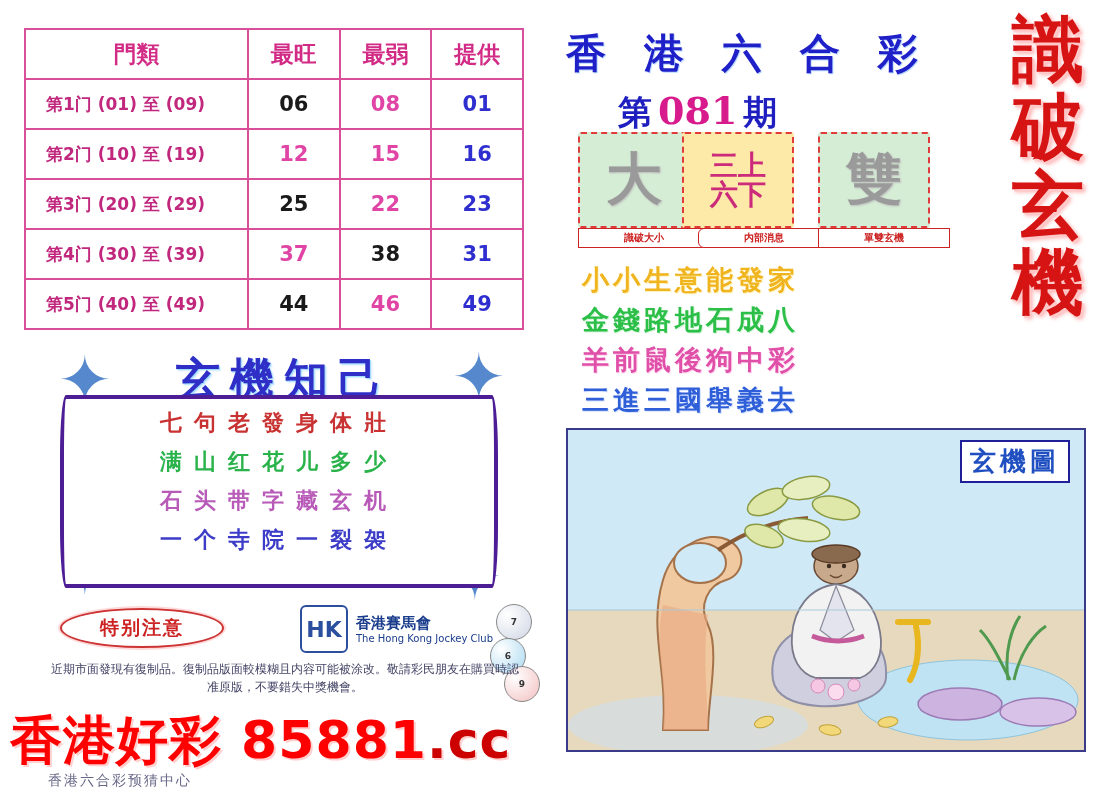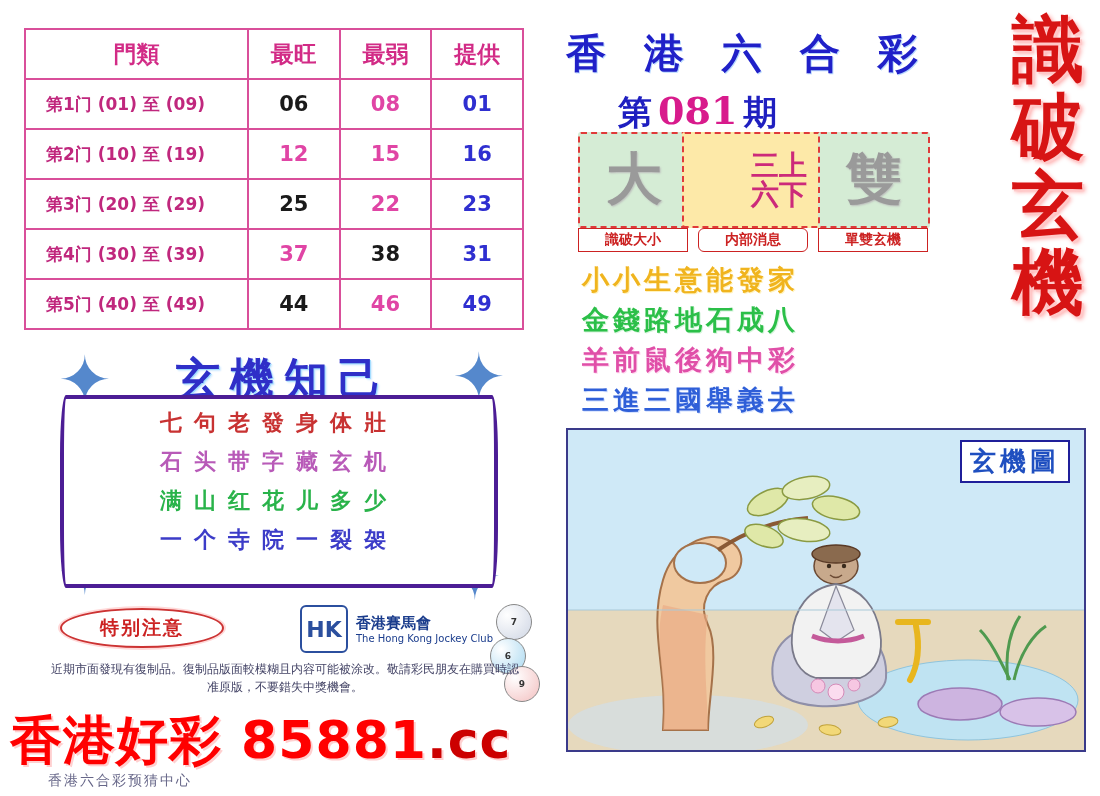--- a/index.html
+++ b/index.html
@@ -228,46 +228,46 @@
   
   .gbox {
     position: absolute;
     width: 108px; height: 92px;
     border: 2px dashed #e03a3a;
     background: #d5ecd5;
     display: flex; align-items: center; justify-content: center;
     border-radius: 3px;
   }
   #gbox1 { left: 30px; top: 132px; }
-  #gbox2 { left: 134px; top: 132px; background: #fde9a8; padding-left: 41px; }
+  #gbox2 { left: 134px; top: 132px; background: #fde9a8; }
   #gbox3 { left: 270px; top: 132px; }
   .gbox-big {
     font-size: 56px;
     font-weight: bold;
     color: #9a9a9a;
     font-family: "DejaVu Serif", "Liberation Serif", serif;
     text-shadow: 1px 1px 2px #bbbbbb;
   }
   .gbox-two {
     font-size: 28px;
     font-weight: bold;
     color: #cc2a7a;
     line-height: 1.05;
     text-align: center;
     font-family: "DejaVu Serif", "Liberation Serif", serif;
   }
   .gcap {
     position: absolute;
     width: 108px;
     text-align: center;
-    font-size: 14px;
+    font-size: 10px;
     font-weight: bold;
     color: #cc2222;
     border: 1px solid #cc2222;
-    padding: 2px 0;
+    padding: 2px 11px;
     background: #ffffff;
   }
   #gcap1 { left: 30px; top: 228px; }
   #gcap2 { left: 150px; top: 228px; border-radius: 6px; }
   #gcap3 { left: 270px; top: 228px; }
 
   
   .verse {
     position: absolute;
     left: 34px;
@@ -372,22 +372,22 @@
 
     <div id="xuanji-title">玄機知己</div>
 
     <div class="star-shape" id="star-tl">✦</div>
     <div class="star-shape" id="star-tr">✦</div>
     <div class="star-shape" id="star-bl">✦</div>
     <div class="star-shape" id="star-br">✦</div>
 
     <div id="scroll-banner">
       <div class="poem-line poem-1">七句老發身体壯</div>
+      <div class="poem-line poem-2">满山红花儿多少</div>
       <div class="poem-line poem-3">石头带字藏玄机</div>
-      <div class="poem-line poem-2">满山红花儿多少</div>
       <div class="poem-line poem-4">一个寺院一裂袈</div>
     </div>
 
     <div id="notice-badge">特别注意</div>
 
     <div id="hkjc">
       <div id="hkjc-shield">HK</div>
       <div>
         <div id="hkjc-text-cn">香港賽馬會</div>
         <div id="hkjc-text-en">The Hong Kong Jockey Club</div>

